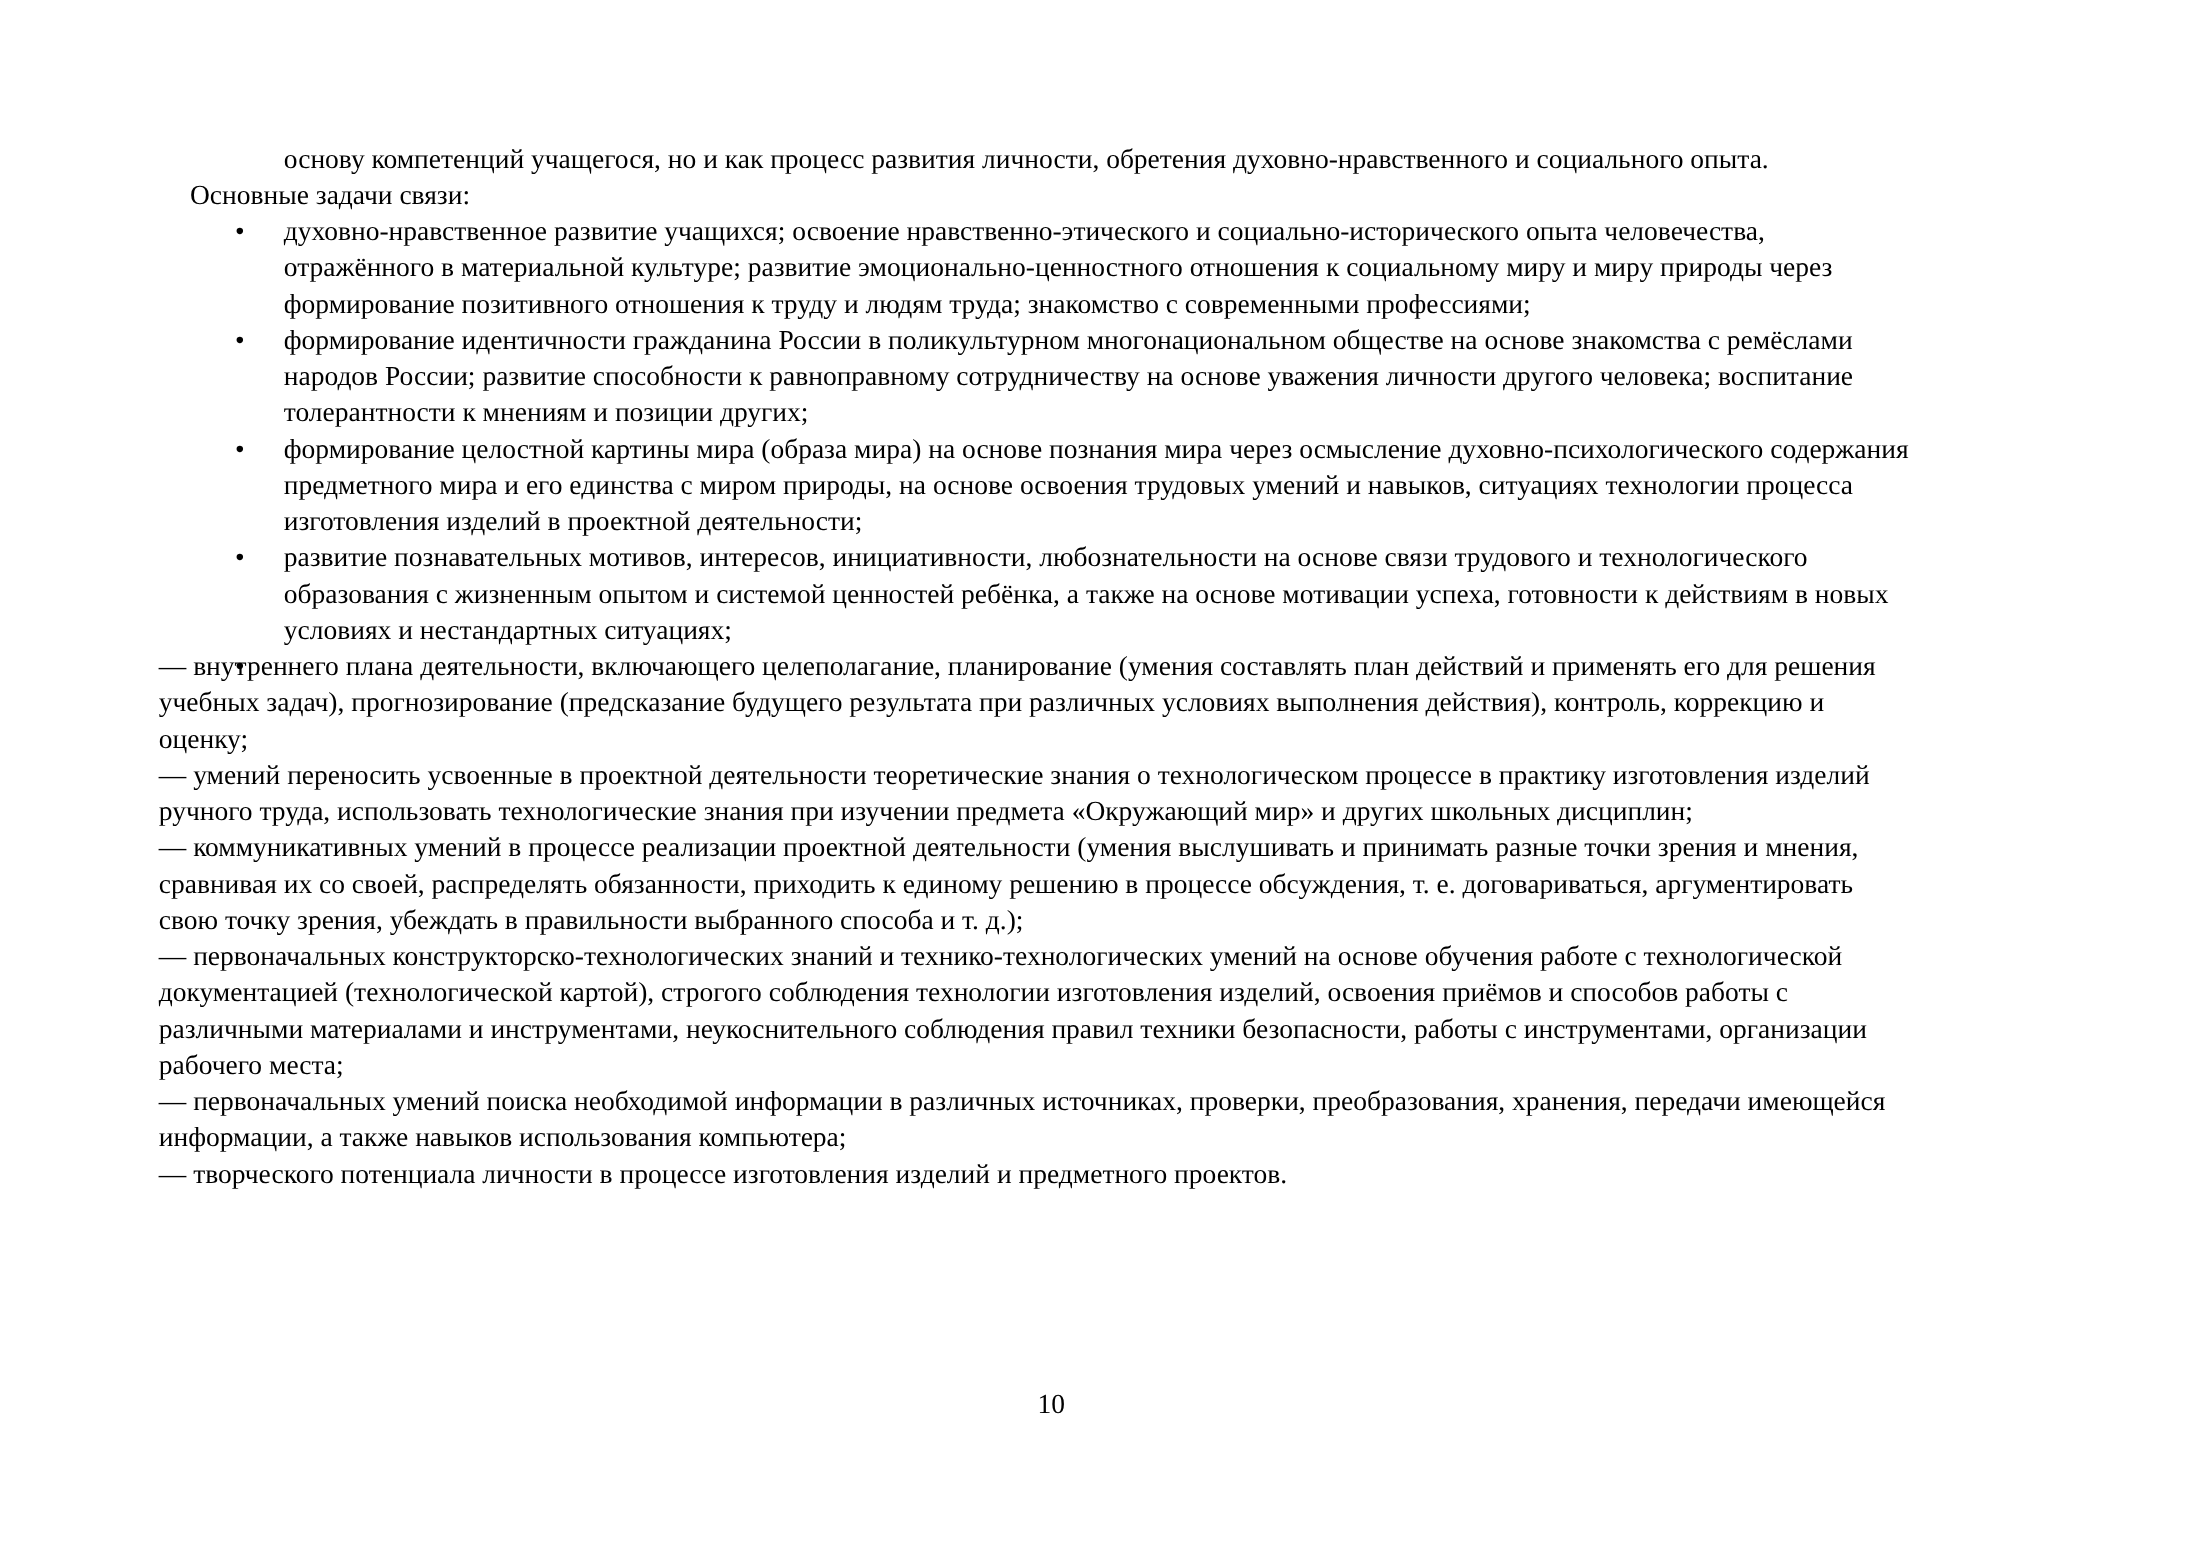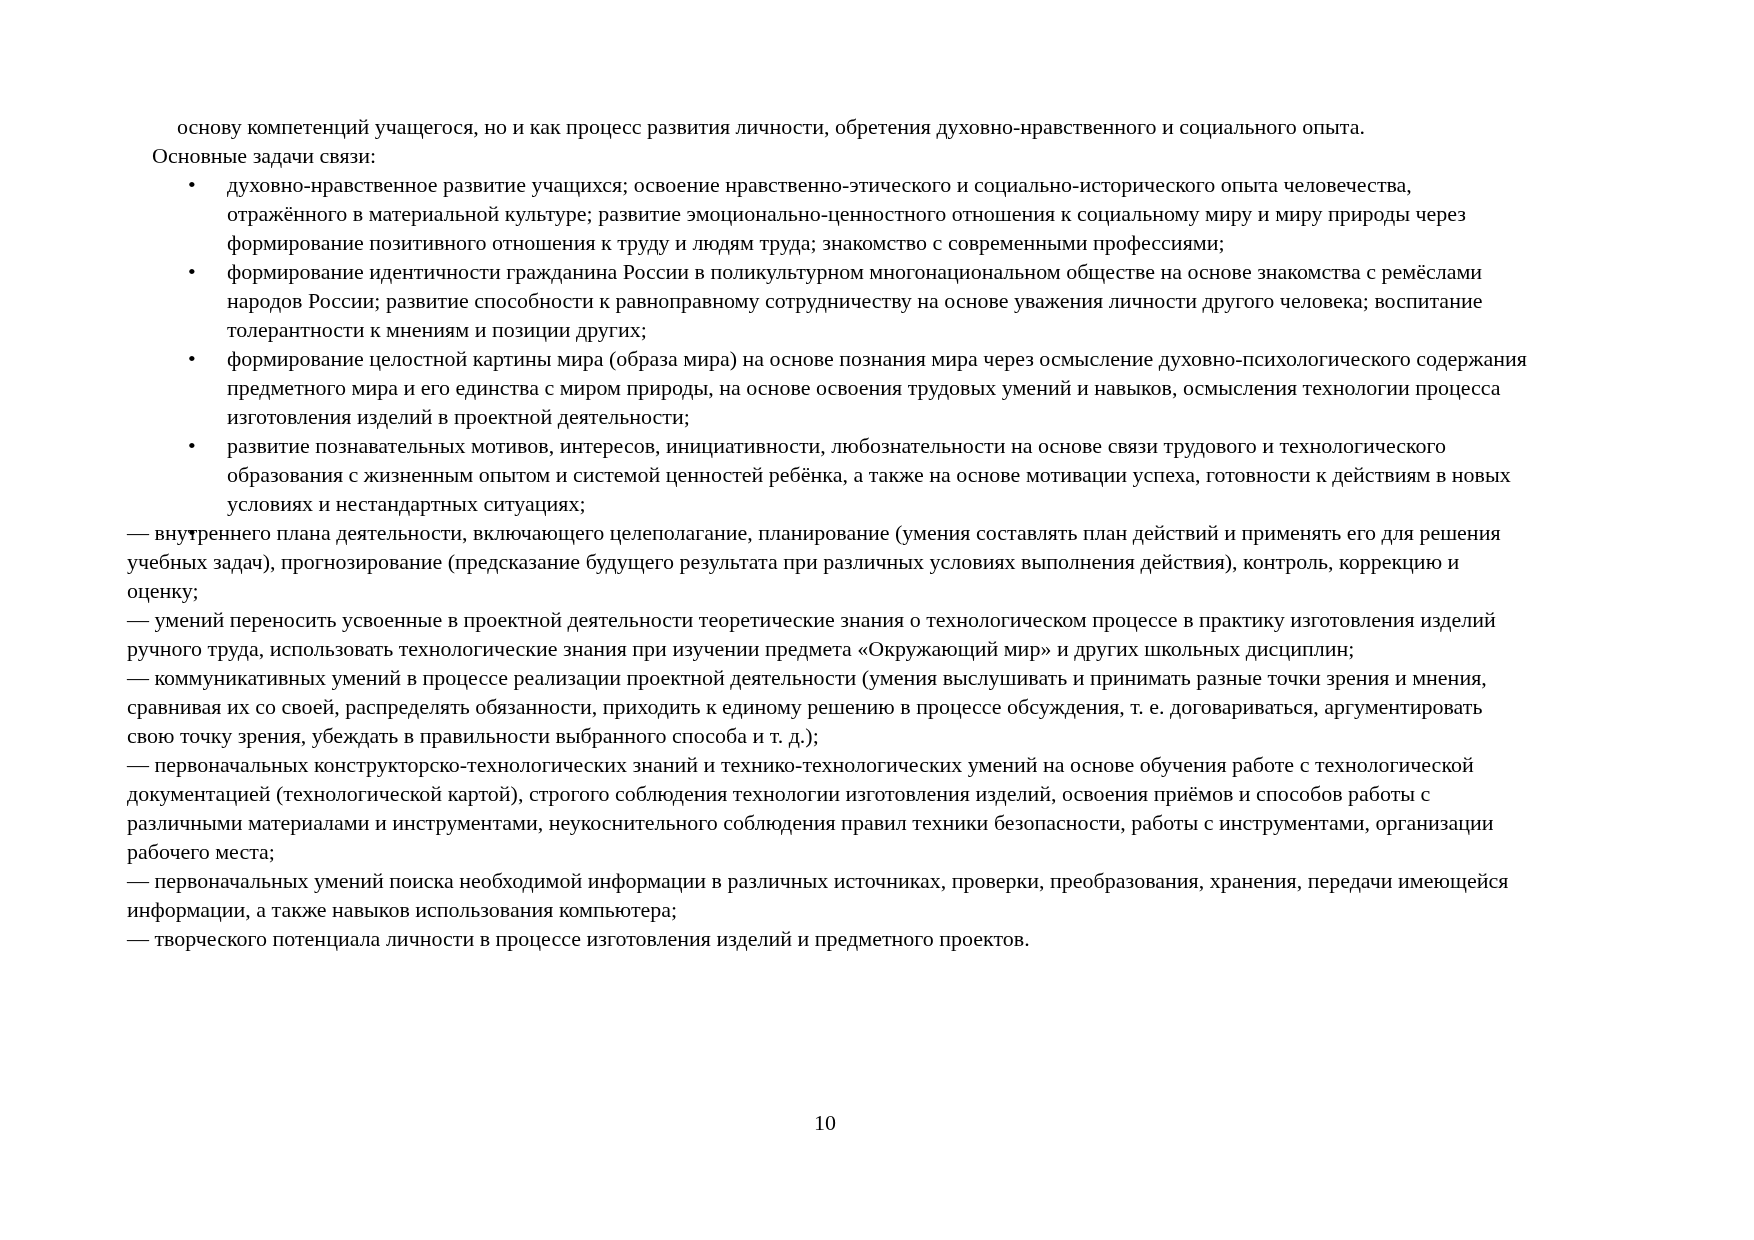--- a/index.html
+++ b/index.html
@@ -20,40 +20,40 @@
   }
   .content {
     position: absolute;
     left: 127px;
     top: 112px;
     width: 1404px;
     text-align: left;
   }
   .para { margin: 0; }
   
-  .para.hang { margin-left: 50px; }
+  .para.hang { margin-left: 100px; }
   
   .para.heading { text-indent: 25px; }
   .bullets {
     list-style: none;
     margin: 0;
     padding: 0;
   }
   .bullets li {
     position: relative;
     padding-left: 100px;
   }
   .bullets .bullet {
     position: absolute;
     left: 61px;
     top: 0;
   }
   .page-number {
     position: absolute;
-    left: 123px;
+    left: 139px;
     top: 1108px;
     width: 1404px;
     text-align: center;
     font-family: "Liberation Serif", serif;
     font-size: 22px;
     color: #000000;
   }
   b { font-weight: normal; }
 </style>
 </head>
@@ -70,21 +70,21 @@
       <li>
         <span class="bullet">•</span>
         <span>духовно-нравственное развитие учащихся; освоение нравственно-этического и социально-исторического опыта человечества, отражённого в материальной культуре; развитие эмоционально-ценностного отношения к социальному миру и миру природы через формирование позитивного отношения к труду и людям труда; знакомство с современными профессиями;</span>
       </li>
       <li>
         <span class="bullet">•</span>
         <span>формирование идентичности гражданина России в поликультурном многонациональном обществе на основе знакомства с ремёслами народов России; развитие способности к равноправному сотрудничеству на основе уважения личности другого человека; воспитание толерантности к мнениям и позиции других;</span>
       </li>
       <li>
         <span class="bullet">•</span>
-        <span>формирование целостной картины мира (образа мира) на основе познания мира через осмысление духовно-психологического содержания предметного мира и его единства с миром природы, на основе освоения трудовых умений и навыков, осмысления технологии процесса изготовления изделий в проектной деятельности;</span>
+        <span>формирование целостной картины мира (образа мира) на основе познания мира через осмысление духовно-психологического содержания предметного мира и его единства с миром природы, на основе освоения трудовых умений и навыков, ситуациях технологии процесса изготовления изделий в проектной деятельности;</span>
       </li>
       <li>
         <span class="bullet">•</span>
       <span>развитие познавательных мотивов, интересов, инициативности, любознательности на основе связи трудового и технологического образования с жизненным опытом и системой ценностей ребёнка, а также на основе мотивации успеха, готовности к действиям в новых условиях и нестандартных ситуациях;</span></li>
       <li>
         <span class="bullet">•</span>
       </li>
     </ul>
 
     <p class="para">— внутреннего плана деятельности, включающего целеполагание, планирование (умения составлять план действий и применять его для решения учебных задач), прогнозирование (предсказание будущего результата при различных условиях выполнения действия), контроль, коррекцию и оценку;</p>

